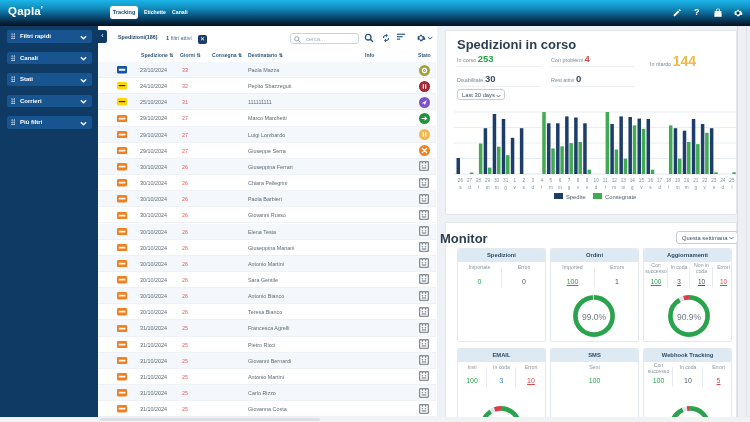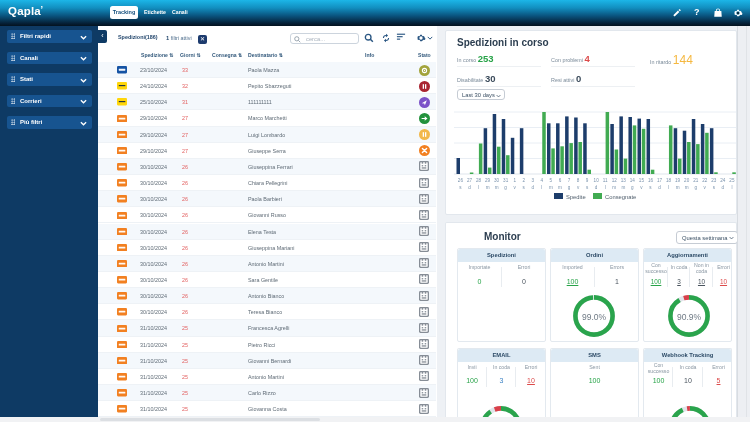--- a/index.html
+++ b/index.html
@@ -35,21 +35,21 @@
 .row{position:absolute;left:98px;width:338px;height:16.15px;border-bottom:0.5px solid #eef2f6}
 .row .bdg{position:absolute;left:19px;top:4.2px}
 .row .bdg svg,.row .st svg{display:block}
 .row .dt{position:absolute;left:42px;top:5px;font-size:5.4px;color:#5f6b76}
 .row .gi{position:absolute;left:84px;top:5px;font-size:5.4px;color:#e25f5f}
 .row .nm{position:absolute;left:150px;top:5px;font-size:5.4px;color:#5f6b76}
 .row .st{position:absolute;left:321px;top:2.5px}
 
 #rcard1{position:absolute;left:445px;top:30px;width:292px;height:185px;background:#fff;border:1px solid #e2e7ed;border-radius:2px}
 #rcard2{position:absolute;left:445px;top:222px;width:292px;height:200px;background:#fff;border:1px solid #e2e7ed;border-radius:2px 2px 0 0;border-bottom:none}
-.h1{font-size:10px;font-weight:bold;color:#2c3e50}
+.h1{font-size:13px;font-weight:bold;color:#2c3e50}
 .statlab{font-size:5.4px;color:#7a8a99}
 .statline{position:absolute;height:1px;background:#edf0f3}
 .select{position:absolute;border:1px solid #c6ccd4;border-radius:3px;background:#fff;color:#3a4f63;font-size:5.8px}
 .select svg{position:absolute;right:3px;top:4px}
 .axn{font-size:4.6px;fill:#7a93ad;text-anchor:middle}
 .chart{position:absolute;left:448px;top:100px}
 .leg{position:absolute;top:193px;font-size:5.8px;color:#52606e}
 .legsw{display:inline-block;width:9px;height:6px;vertical-align:-0.5px;margin-right:3px}
 
 .mcard{position:absolute;width:89px;border:1px solid #e3e9ef;border-radius:2px;background:#fff}
@@ -585,21 +585,21 @@
         <rect x="2.7" y="4.1" width="1.5" height="1.3" fill="#868d96"></rect>
         <rect x="5.7" y="4.1" width="1.5" height="1.3" fill="#868d96"></rect>
         <rect x="2.7" y="6.3" width="4.6" height="1.3" fill="#868d96"></rect>
       </svg>
     </span>
   </div>
 <div id="rcard1"></div>
 <div class="abs h1" style="left:457px;top:37px">Spedizioni in corso</div>
 <div class="abs statlab" style="left:457px;top:53px">In corso <span style="font-size:9.5px;font-weight:bold;color:#27a348">253</span></div>
 <div class="abs statlab" style="left:551px;top:53px">Con problemi <span style="font-size:9.5px;font-weight:bold;color:#dc4b4b">4</span></div>
-<div class="abs statlab" style="left:650px;top:53px">In ritardo <span style="font-size:12px;font-weight:normal;color:#f5b840">144</span></div>
+<div class="abs statlab" style="left:650px;top:53px">In ritardo <span style="font-size:14px;font-weight:bold;color:#f5b840">144</span></div>
 <div class="statline" style="left:457px;top:66px;width:84px"></div>
 <div class="statline" style="left:551px;top:66px;width:84px"></div>
 <div class="abs statlab" style="left:457px;top:73px">Disabilitate <span style="font-size:9.5px;font-weight:bold;color:#3a4a5a">30</span></div>
 <div class="abs statlab" style="left:551px;top:73px">Resi attivi <span style="font-size:9.5px;font-weight:bold;color:#3a4a5a">0</span></div>
 <div class="statline" style="left:457px;top:86px;width:84px"></div>
 <div class="statline" style="left:551px;top:86px;width:84px"></div>
 <div class="select" style="left:457px;top:89px;width:48px;height:11px;line-height:10px;padding-left:4px">Last 30 days
 <svg width="5" height="4" viewBox="0 0 8 5">
       <polyline points="1,1 4,4 7,1" fill="none" stroke="#56687a" stroke-width="1.4"></polyline>
     </svg></div>
@@ -713,21 +713,21 @@
 <text x="265.80" y="88.5" class="axn">s</text>
 <text x="274.85" y="82" class="axn">24</text>
 <text x="274.85" y="88.5" class="axn">d</text>
 <rect x="284.30" y="72.30" width="3.5" height="1.70" fill="#41ab52"></rect>
 <text x="283.90" y="82" class="axn">25</text>
 <text x="283.90" y="88.5" class="axn">l</text>
 </svg>
 <div class="leg" style="left:554px"><span class="legsw" style="background:#1d3d6b"></span>Spedite</div>
 <div class="leg" style="left:593px"><span class="legsw" style="background:#41ab52"></span>Consegnate</div>
 <div id="rcard2"></div>
-<div class="abs h1" style="left:484px;top:231px">Monitor</div>
+<div class="abs h1" style="left:440px;top:231px">Monitor</div>
 <div class="select" style="left:676px;top:231px;width:62px;height:13px;line-height:12px;padding-left:5px">Questa settimana
 <svg width="5" height="4" viewBox="0 0 8 5">
       <polyline points="1,1 4,4 7,1" fill="none" stroke="#56687a" stroke-width="1.4"></polyline>
     </svg></div>
 
 <div class="mcard" style="left:457px;top:248px;height:94px">
     <div class="mhead">Spedizioni</div>
   </div>
 <div class="mlab" style="left:457px;top:265px;width:45px">Importate</div>
 <div class="mlab" style="left:502px;top:265px;width:44px">Errori</div>

